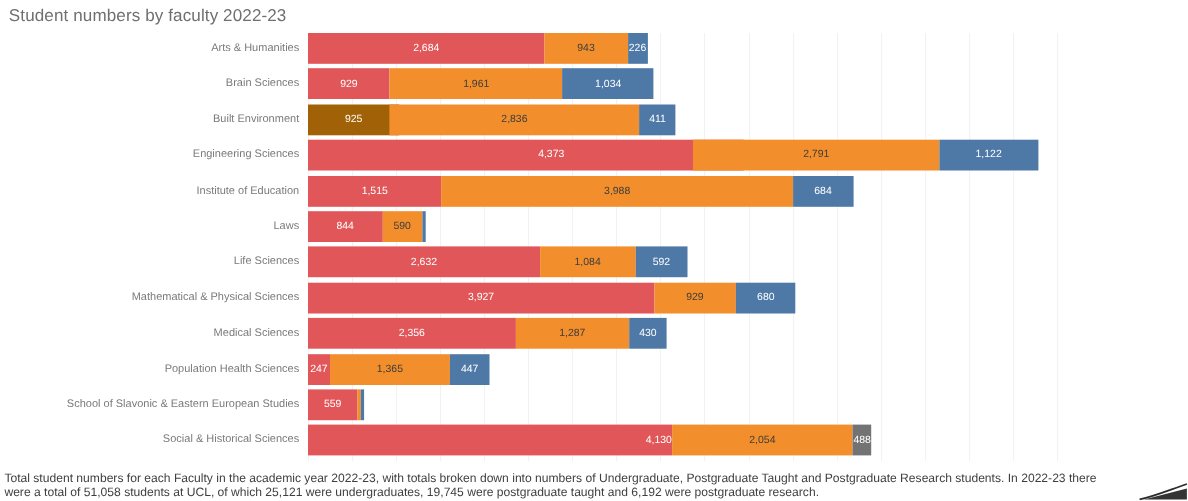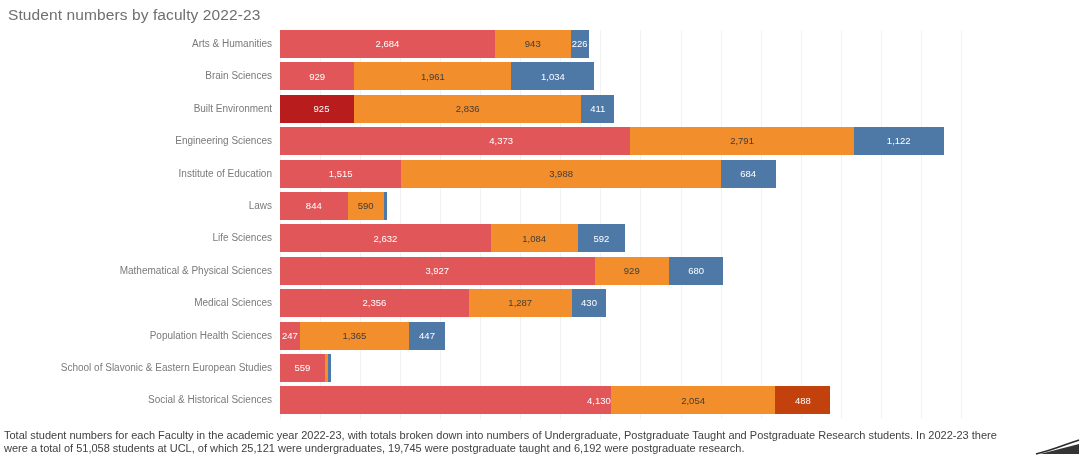--- a/index.html
+++ b/index.html
@@ -200,21 +200,21 @@
           </div>
           <div class="bar seg-pgt" style="left: 74.4129px; width: 157.076px; background: rgb(242, 142, 43);">
             <span class="bar-label">1,961</span>
           </div>
           <div class="bar seg-pgr" style="left: 231.489px; width: 82.8234px; background: rgb(78, 121, 167);">
             <span class="bar-label">1,034</span>
           </div>
         </div>
         <div class="row" style="top: 64.8px;">
           <div class="axis-label">Built Environment</div>
-          <div class="bar seg-ug" style="left: 0px; width: 83px; background: #b91c1c; text-align: center;">
+          <div class="bar seg-ug" style="left: 0px; width: 83px; background: #a16207; text-align: center;">
             <span class="bar-label">925</span>
           </div>
           <div class="bar seg-pgt" style="left: 74.0925px; width: 227.164px; background: rgb(242, 142, 43);">
             <span class="bar-label">2,836</span>
           </div>
           <div class="bar seg-pgr" style="left: 301.256px; width: 32.9211px; background: rgb(78, 121, 167);">
             <span class="bar-label">411</span>
           </div>
         </div>
         <div class="row" style="top: 97.2px;">
@@ -314,21 +314,21 @@
           </div>
         </div>
         <div class="row" style="top: 356.4px;">
           <div class="axis-label">Social &amp; Historical Sciences</div>
           <div class="bar seg-ug" style="left: 0px; width: 330.813px; background: rgb(225, 87, 89); justify-content: flex-end;">
             <span class="bar-label">4,130</span>
           </div>
           <div class="bar seg-pgt" style="left: 330.813px; width: 164.525px; background: rgb(242, 142, 43);">
             <span class="bar-label">2,054</span>
           </div>
-          <div class="bar seg-pgr" style="left: 495.338px; width: 55px; background: #c2410c;">
+          <div class="bar seg-pgr" style="left: 495.338px; width: 17px; background: #737373;">
             <span class="bar-label">488</span>
           </div>
         </div>
       </div>
   </div>
 
   <div class="caption">Total student numbers for each Faculty in the academic year 2022-23, with totals broken down into numbers of Undergraduate, Postgraduate Taught and Postgraduate Research students. In 2022-23 there were a total of 51,058 students at UCL, of which 25,121 were undergraduates, 19,745 were postgraduate taught and 6,192 were postgraduate research.</div>
 
   <div class="corner-mark">
     <svg width="46" height="16" viewBox="0 0 46 16" xmlns="http://www.w3.org/2000/svg">

